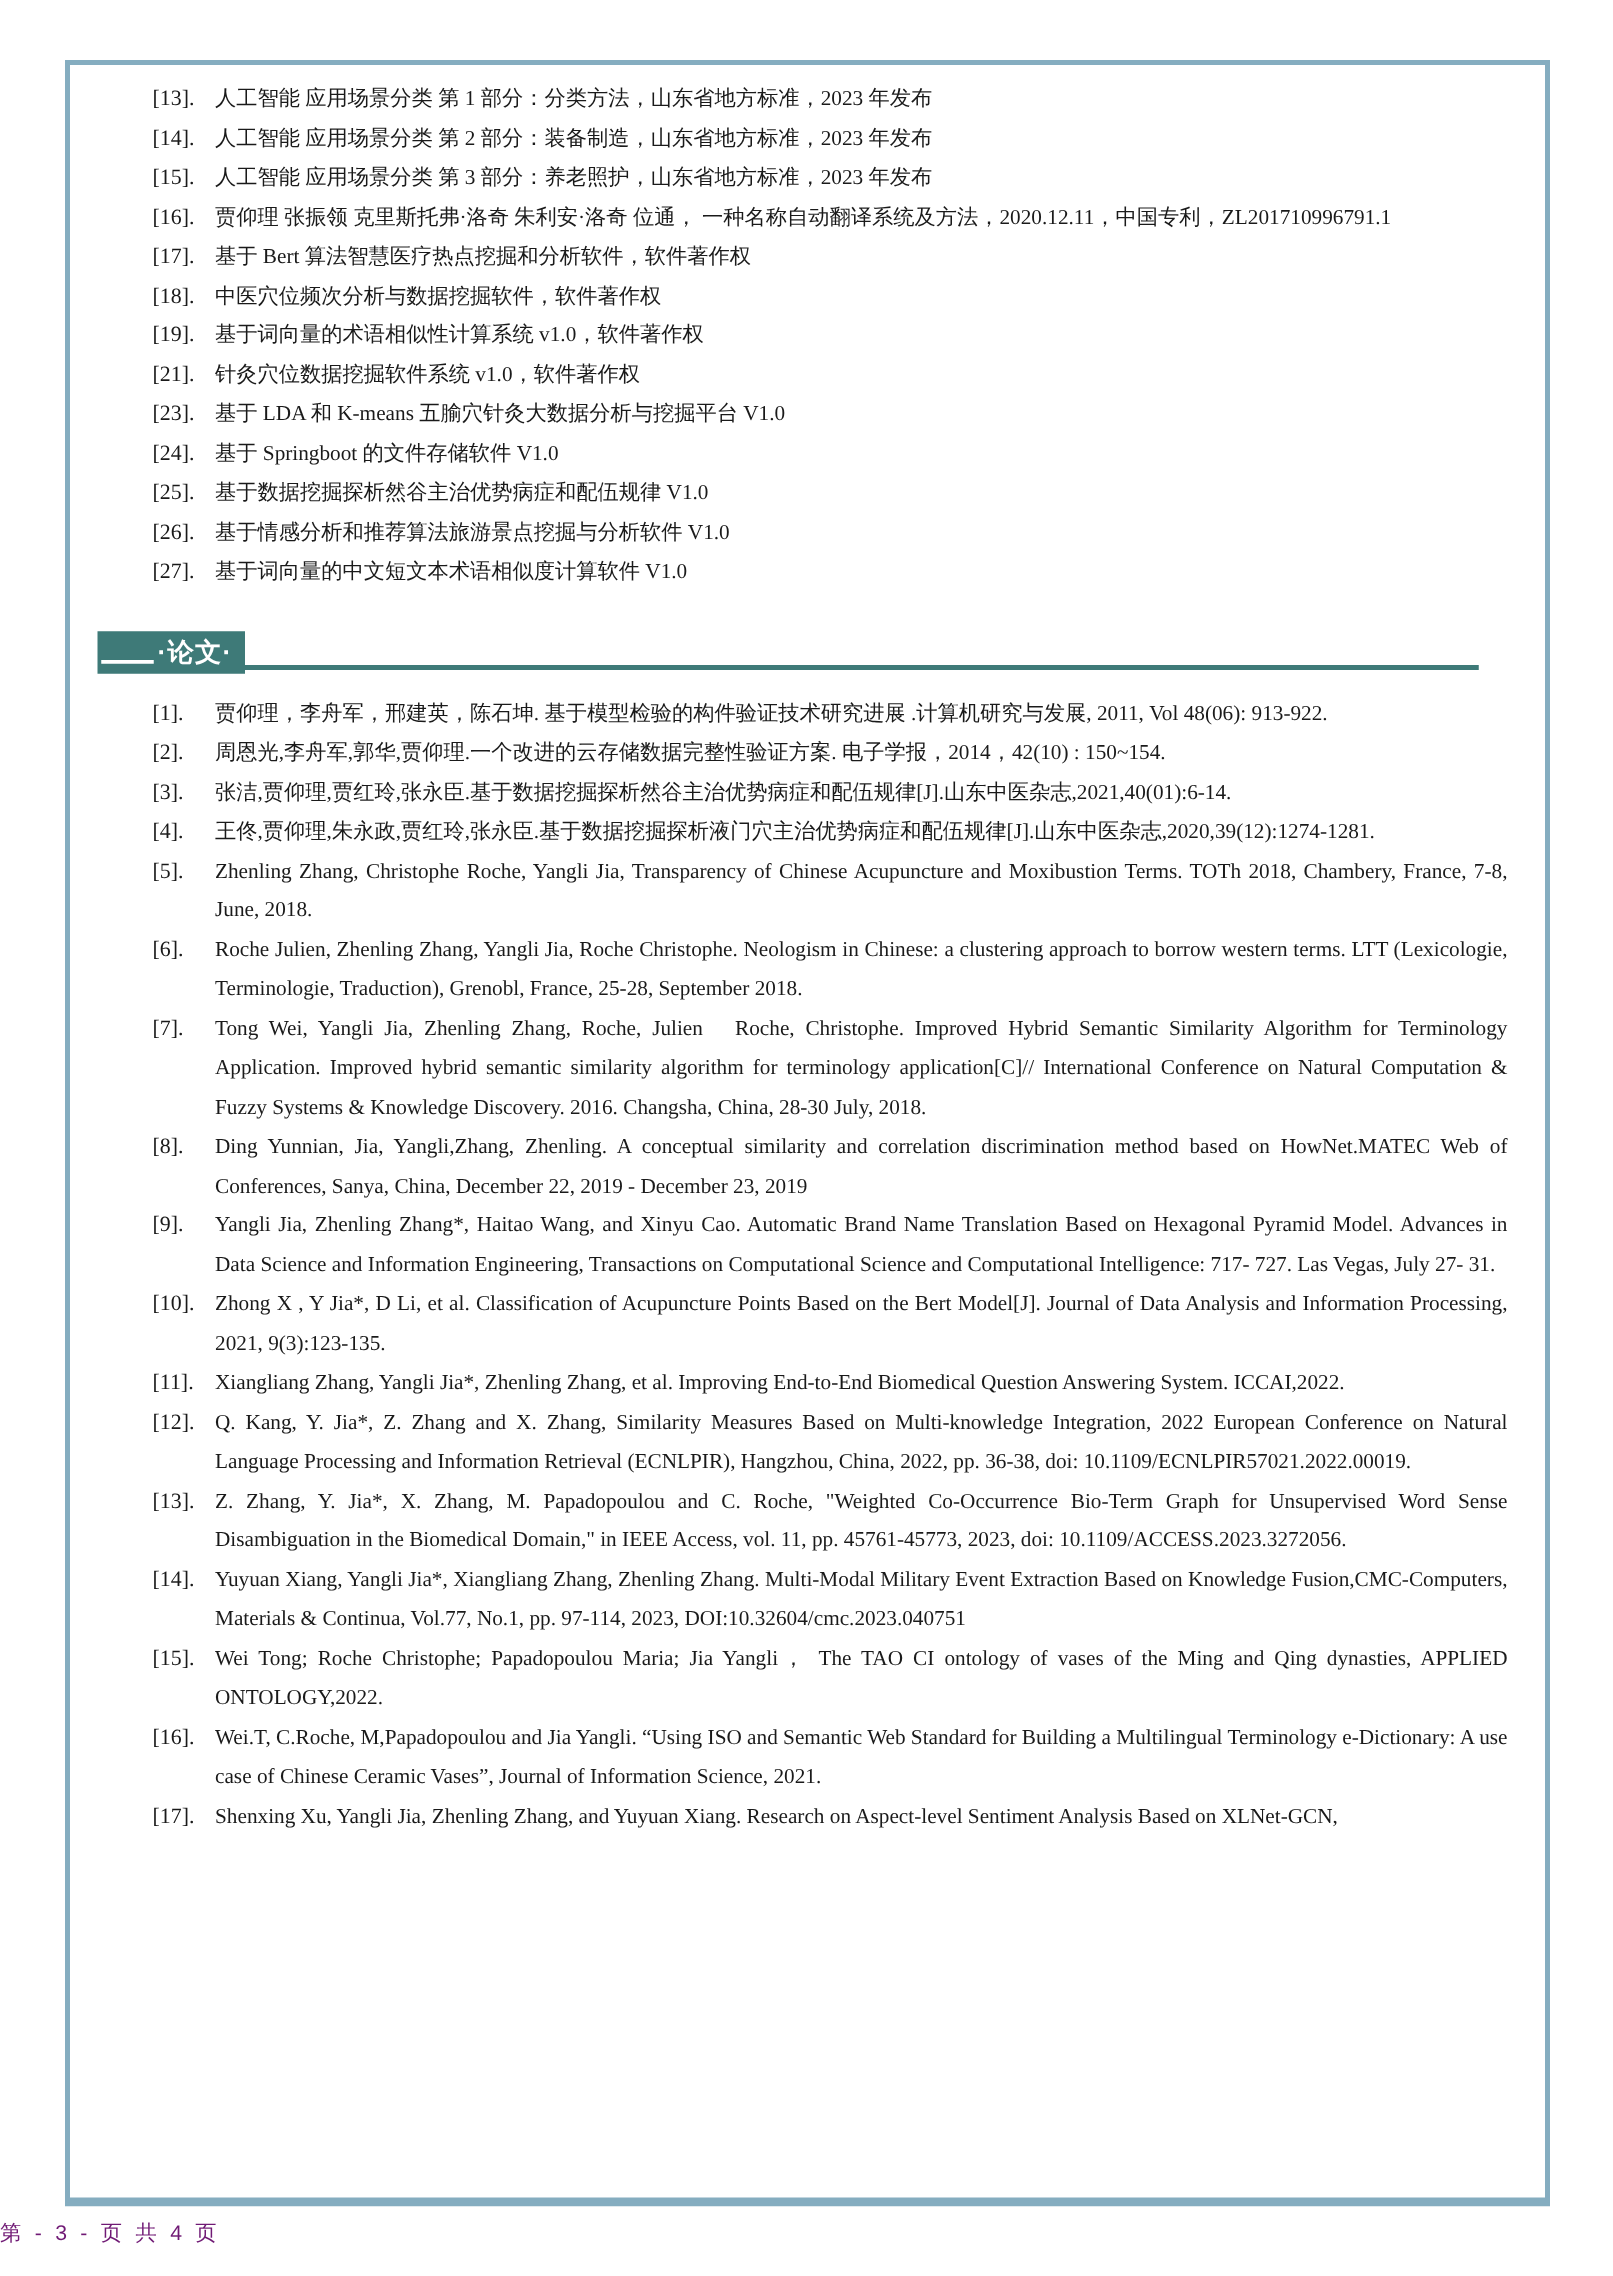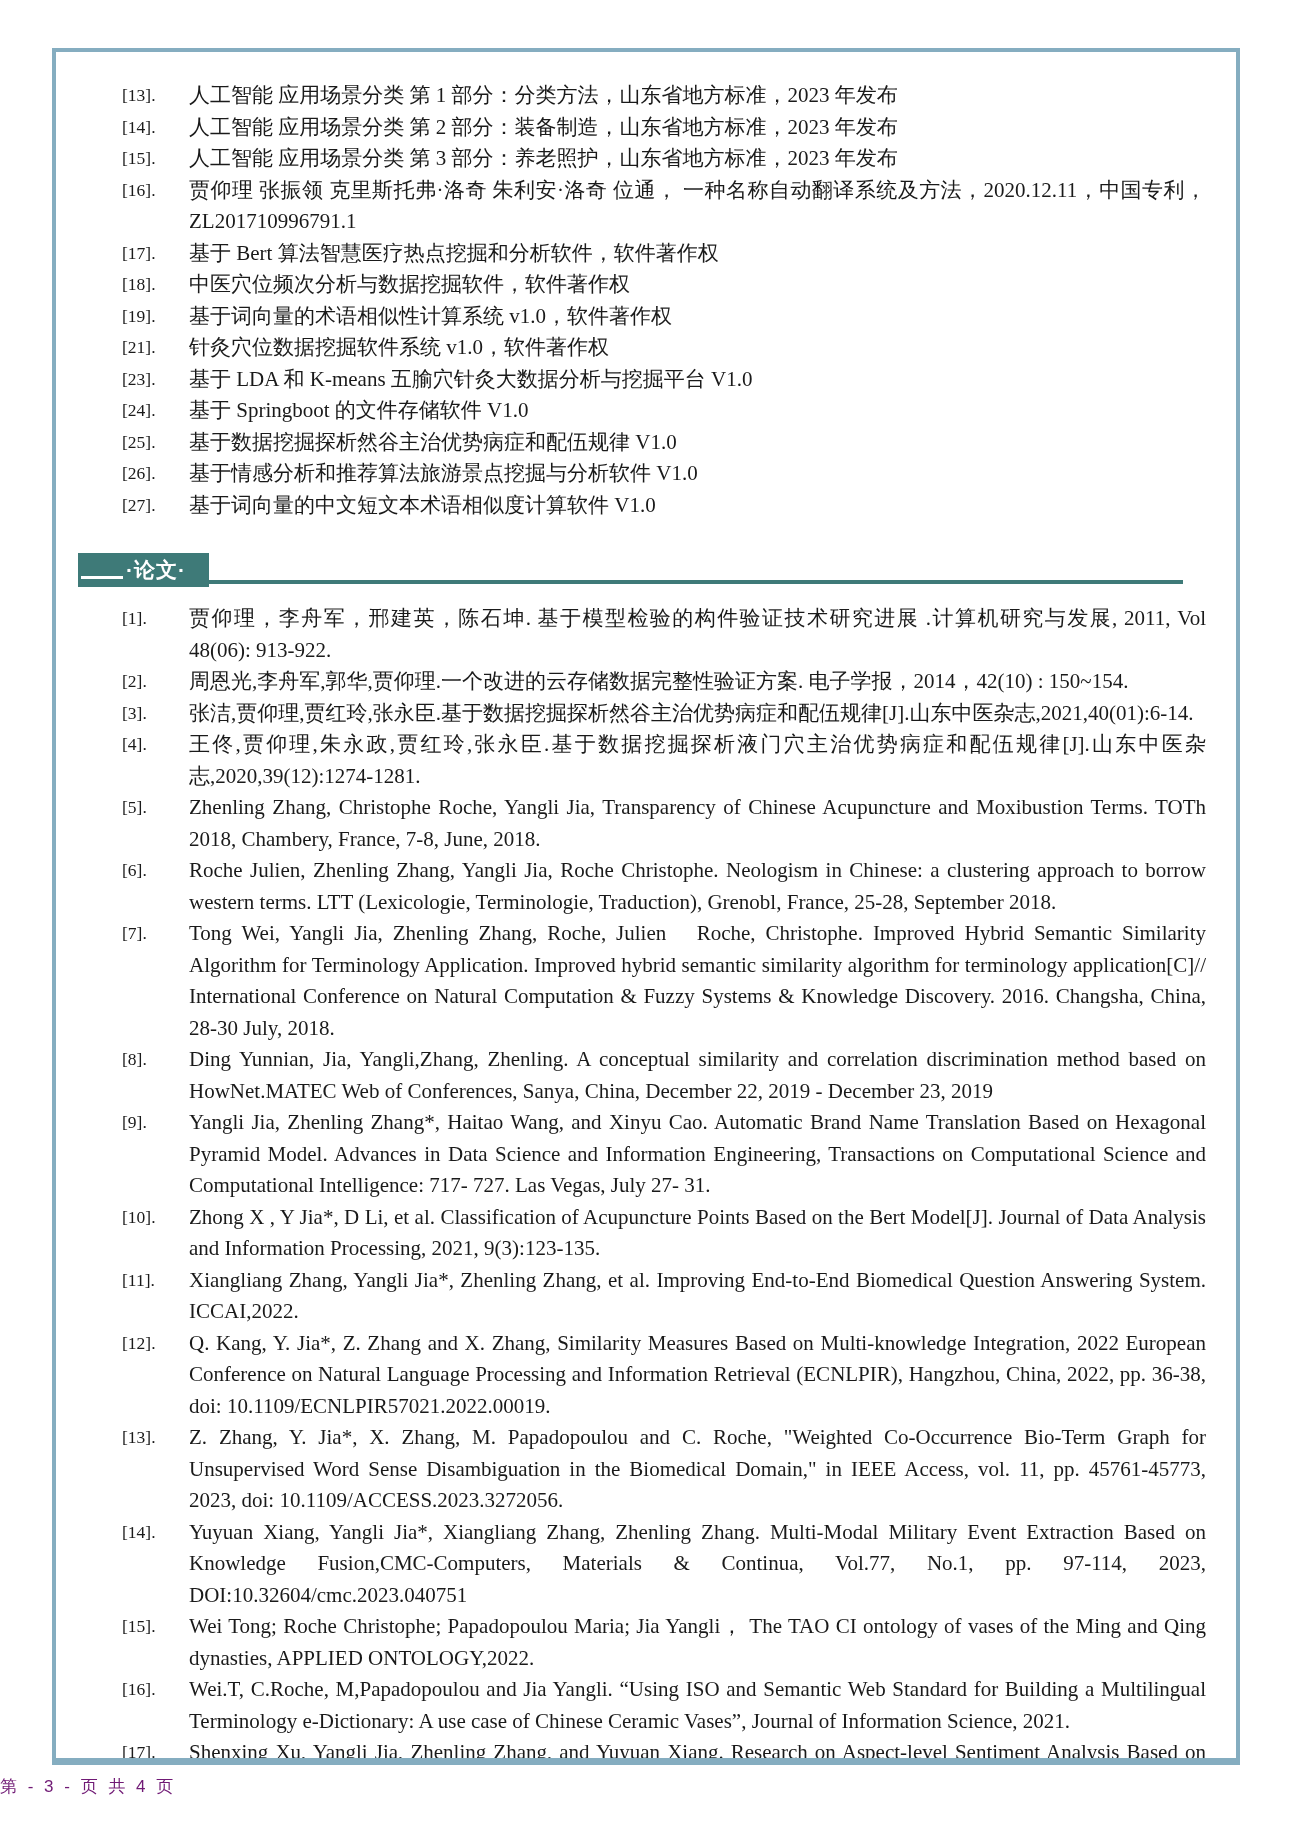--- a/index.html
+++ b/index.html
@@ -16,52 +16,51 @@
   }
   .frame {
     position: absolute;
     left: 52px;
     top: 48px;
     width: 1188px;
     height: 1717px;
     box-sizing: border-box;
     border: 4px solid #85adc0;
     border-bottom-width: 7px;
-    padding: 28px 30px 0 66px;
+    padding: 11px 30px 0 66px;
     background: #ffffff;
     overflow: hidden;
   }
   .list .row {
     display: flex;
     align-items: flex-start;
   }
   .num {
     flex: 0 0 50px;
     font-size: 17.5px;
     line-height: 31.5px;
     white-space: nowrap;
   }
   .txt {
     flex: 1;
-    font-size: 21px;
+    font-size: 17px;
     line-height: 31.5px;
     text-align: justify;
-    margin-left: 17px;
   }
   .section-header {
     display: flex;
     align-items: flex-end;
     margin-left: -44px;
     margin-top: 32px;
     margin-bottom: 16px;
     height: 34px;
   }
   .sec-box {
     position: relative;
-    width: 131px;
+    width: 118px;
     height: 34px;
     background: #3e7a78;
     flex: none;
     display: flex;
     align-items: center;
   }
   .sec-stub {
     position: absolute;
     left: 3px;
     bottom: 8px;

